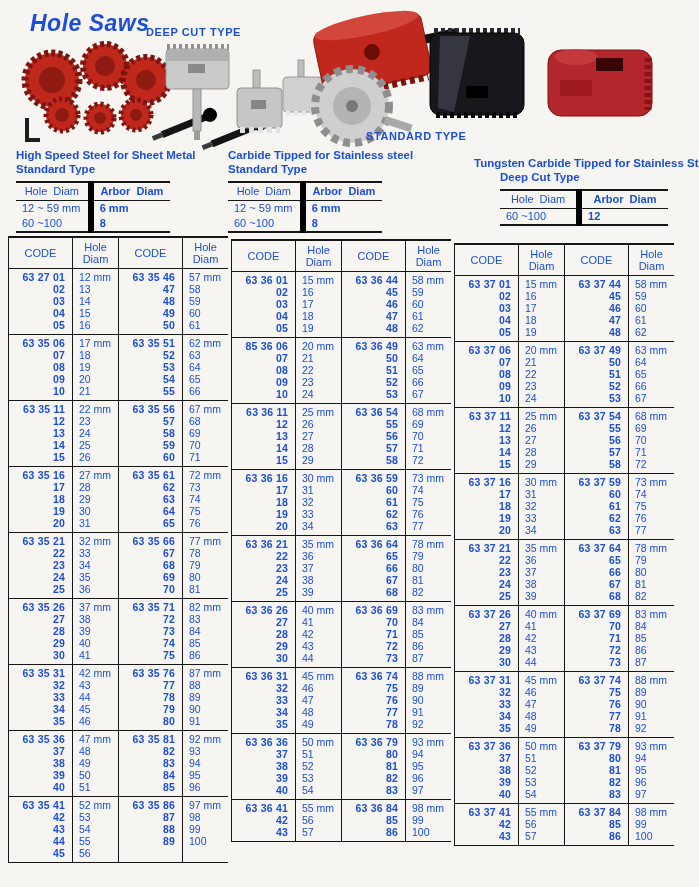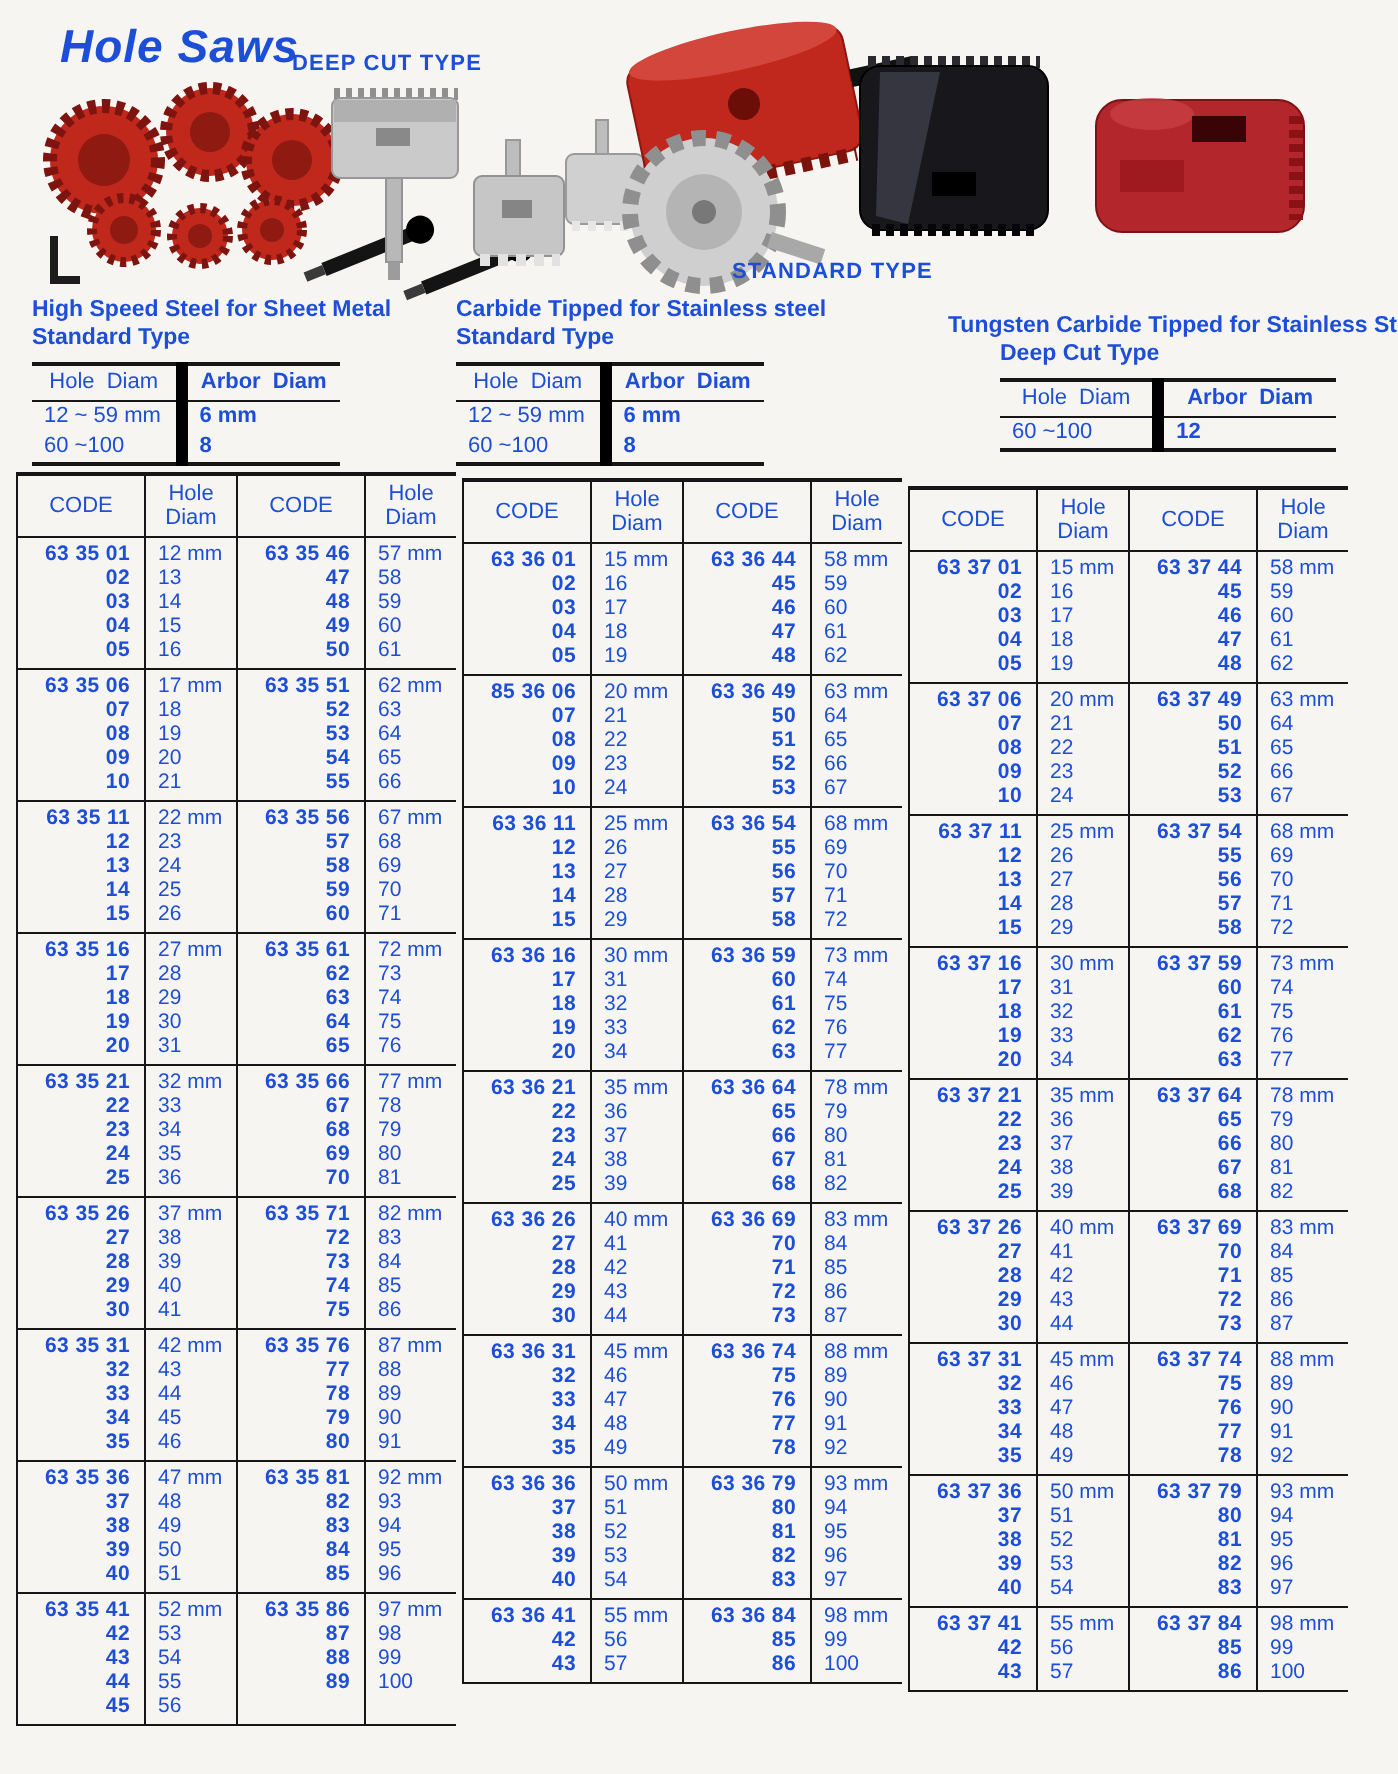--- a/index.html
+++ b/index.html
@@ -203,21 +203,21 @@
             <div class="">Diam</div>
           </div>
           <div class="hcell">CODE</div>
           <div class="hcell">
             <div class="">Hole</div>
             <div class="">Diam</div>
           </div>
         </div>
         <div class="grow group">
           <div class="cell code-cell">
-            <div class="">63 35 01</div>
+            <div class="">63 27 01</div>
             <div class="">02</div>
             <div class="">03</div>
             <div class="">04</div>
             <div class="">05</div>
           </div>
           <div class="cell diam-cell">
             <div class="">12 mm</div>
             <div class="">13</div>
             <div class="">14</div>
             <div class="">15</div>

